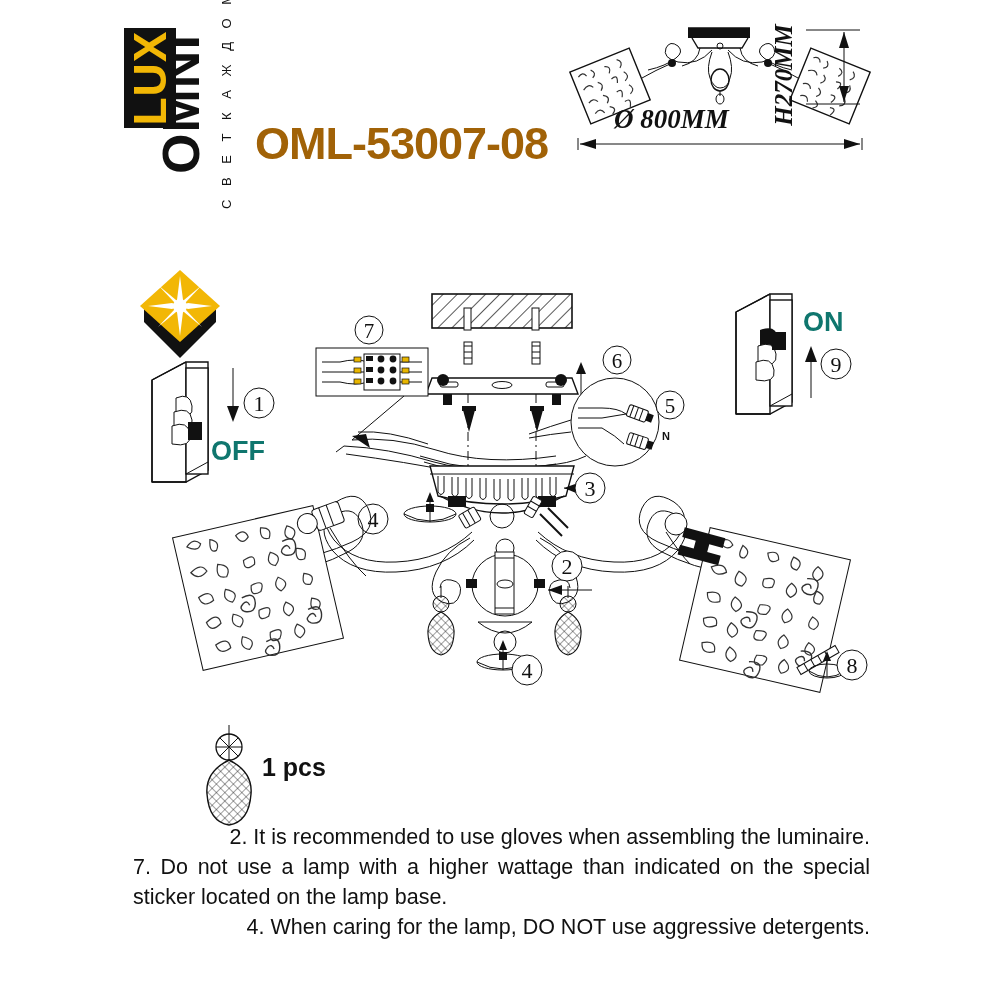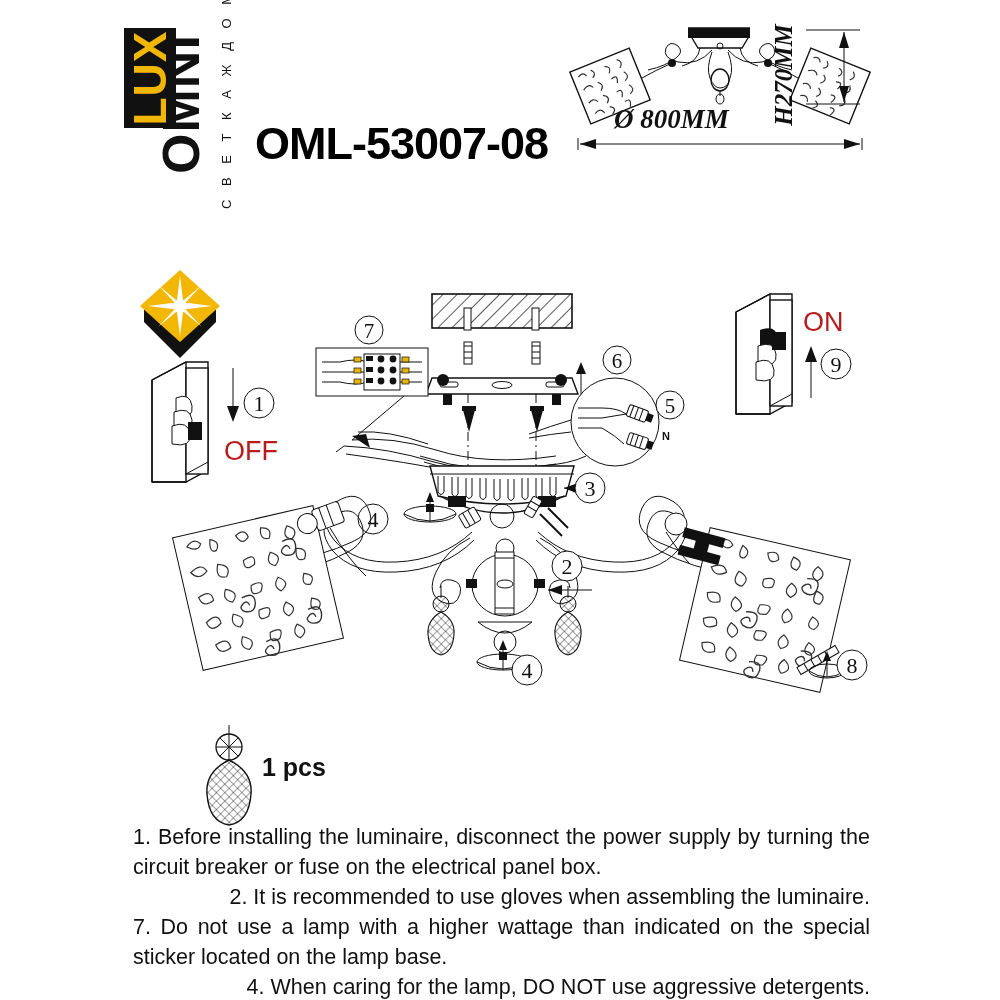--- a/index.html
+++ b/index.html
@@ -33,42 +33,42 @@
     position:absolute;left:2px;top:74px;width:220px;height:22px;
     transform:rotate(-90deg);transform-origin:50% 50%;
     font-size:13px;letter-spacing:5px;font-weight:normal;
     color:#111;text-align:center;white-space:nowrap;
   }
   #logo-mark{position:absolute;left:16px;top:252px;width:92px;height:96px;}
 
   
   #product-code{
     left:255px;top:118px;
-    font-size:45px;font-weight:bold;letter-spacing:-1px;color:#000000;
+    font-size:45px;font-weight:bold;letter-spacing:-1px;color:#a16207;
   }
 
   
   #dim-block{left:560px;top:8px;width:320px;height:150px;}
   #dim-width-label{
     left:614px;top:104px;
     font-size:27px;font-style:italic;font-weight:bold;
     font-family:"Liberation Serif","DejaVu Serif",serif;color:#111;text-align:right;
   }
   #dim-height-label{
     left:770px;top:10px;width:130px;height:26px;
     transform:rotate(-90deg);transform-origin:50% 50%;
     font-size:25px;font-style:italic;font-weight:bold;
     font-family:"Liberation Serif","DejaVu Serif",serif;color:#111;
     text-align:center;white-space:nowrap;
     margin-left:-52px;margin-top:52px;
   }
 
   
-  .onoff-label{font-size:27px;font-weight:normal;color:#b91c1c;}
-  #off-label{left:224px;top:436px;}
+  .onoff-label{font-size:27px;font-weight:bold;color:#0f766e;}
+  #off-label{left:211px;top:436px;}
   #on-label{left:803px;top:307px;}
 
   #pcs-label{left:262px;top:753px;font-size:25px;font-weight:bold;color:#111;}
 
   
   #instructions{
     left:133px;top:822px;width:737px;
     font-size:21.5px;line-height:30px;color:#111;
   }
   #instructions p{margin:0;text-align:justify;}
@@ -560,17 +560,16 @@
     </g>
     <path d="M229 490 q-24 12 -22 34 q2 28 22 31 q20 -3 22 -31 q2 -22 -22 -34 Z" fill="url(#mesh)" stroke="#111" stroke-width="1.4"></path>
   </g>
 </svg>
 
 <div class="abs onoff-label" id="off-label">OFF</div>
 <div class="abs onoff-label" id="on-label">ON</div>
 <div class="abs" id="pcs-label">1 pcs</div>
 
 <div class="abs" id="instructions">
-  <p>1. Before installing the luminaire, disconnect the power supply by turning the circuit breaker or fuse on the electrical panel box.</p>
   <p class="nojust">2. It is recommended to use gloves when assembling the luminaire.</p>
   <p>7. Do not use a lamp with a higher wattage than indicated on the special sticker located on the lamp base.</p>
   <p class="nojust">4. When caring for the lamp, DO NOT use aggressive detergents.</p>
 </div>
 
 </body></html>

